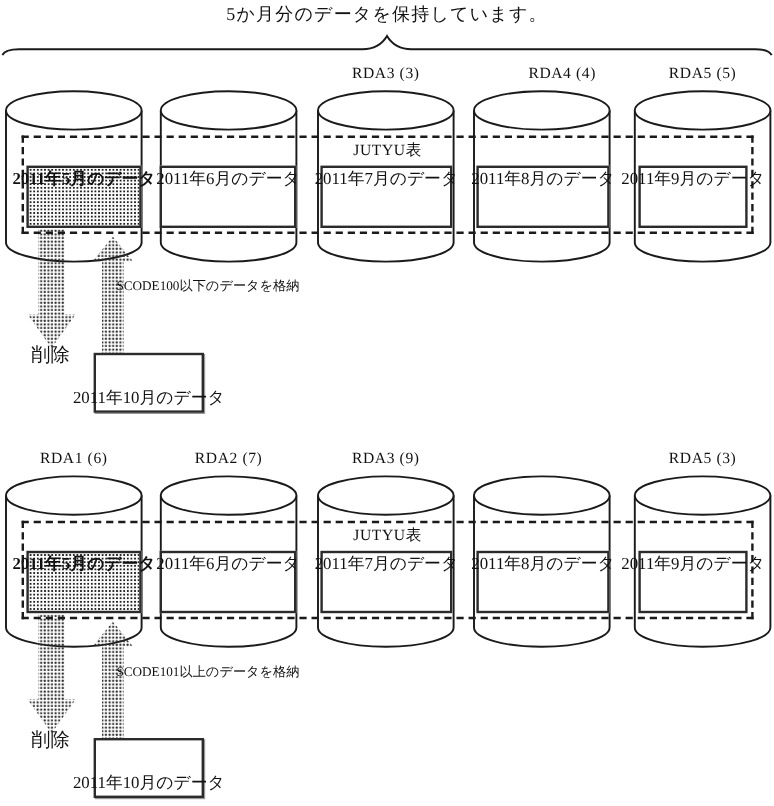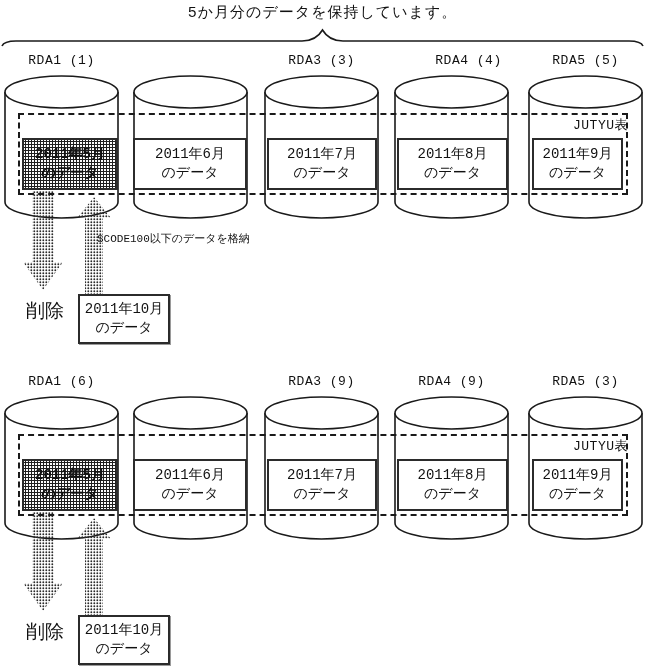--- a/index.html
+++ b/index.html
@@ -1,56 +1,56 @@
 <!DOCTYPE html>
 <html><head>
 <meta charset="utf-8">
 <style>
   html,body{margin:0;padding:0;background:#fff;}
   .stage{
     position:relative;width:645px;height:672px;background:#ffffff;
-    font-family:Liberation Mono, monospace;color:#111;overflow:hidden;
+    font-family:Liberation Serif, serif;color:#111;overflow:hidden;
   }
   .abs{position:absolute;}
   .title{
     top:3px;left:0;width:100%;text-align:center;font-size:15px;
     letter-spacing:1px;white-space:nowrap;
   }
   .layer{position:absolute;top:0;left:0;}
   .grp{position:absolute;left:0;width:645px;height:301px;}
   .cyl-label{
     top:3px;height:16px;text-align:center;font-size:13px;
     letter-spacing:0.5px;white-space:nowrap;
   }
   .jutyu-rect{
     left:18px;top:63px;width:610px;height:82px;box-sizing:border-box;
     border:2px dashed #1a1a1a;
   }
   .jutyu-label{
-    left:18px;top:66px;width:610px;text-align:right;font-size:13px;
+    left:18px;top:66px;width:610px;text-align:center;font-size:13px;
     letter-spacing:0.5px;
   }
   .pbox{
     top:88px;height:52px;box-sizing:border-box;border:2px solid #2b2b2b;
-    background:#ffffff;display:flex;flex-direction:column;justify-content:center;
+    background:#ffffff;display:flex;flex-direction:row;justify-content:center;
     text-align:center;font-size:14px;line-height:19px;white-space:nowrap;
   }
   .pbox.hatched{
     background-color:#fbfbfb;
     background-image:radial-gradient(#1f1f1f 1px, transparent 1.15px);
     background-size:3px 3px;
     font-weight:bold;
   }
   .store-note{left:97px;top:181px;font-size:11px;white-space:nowrap;}
-  .delete-label{left:26px;top:248px;font-size:19px;white-space:nowrap;}
+  .delete-label{left:26px;top:236px;font-size:16px;white-space:nowrap;}
   .inbox{
     left:78px;top:244px;width:92px;height:50px;box-sizing:border-box;
     border:2px solid #2b2b2b;background:#fff;box-shadow:1px 1px 0 #9a9a9a;
-    display:flex;flex-direction:column;justify-content:center;
-    text-align:center;font-size:14px;line-height:19px;white-space:nowrap;
+    display:flex;flex-direction:row;justify-content:center;
+    text-align:center;font-size:14px;line-height:19px;white-space:nowrap;align-items:flex-end;
   }
 </style>
 </head>
 <body>
 
 <div class="stage">
 
   <svg class="layer" width="645" height="672" viewBox="0 0 645 672">
     <defs>
       <pattern id="ht" width="3" height="3" patternUnits="userSpaceOnUse">
@@ -87,21 +87,20 @@
       <path d="M529 42 L529 152 A56.5 16 0 0 0 642 152 L642 42" fill="#fff" stroke="#1a1a1a" stroke-width="1.6"></path>
       <ellipse cx="585.5" cy="42" rx="56.5" ry="16" fill="#fff" stroke="#1a1a1a" stroke-width="1.6"></ellipse>
       <polygon points="32,141 54,141 54,212 63,212 43,240 23,212 32,212" fill="url(#ht)"></polygon>
       <polygon points="94,147 111,168 103,168 103,244 85,244 85,168 77,168" fill="url(#ht)"></polygon>
     </g>
   </svg>
 
   <div class="abs title">5か月分のデータを保持しています。</div>
 
   <div class="grp" style="top:50px">
-    <div class="abs cyl-label" style="left:5px;width:113px">RDA1 (1)</div>
     <div class="abs cyl-label" style="left:265px;width:113px">RDA3 (3)</div>
     <div class="abs cyl-label" style="left:412px;width:113px">RDA4 (4)</div>
     <div class="abs cyl-label" style="left:529px;width:113px">RDA5 (5)</div>
 
     <div class="abs jutyu-rect"></div>
     <div class="abs jutyu-label">JUTYU表</div>
 
     <div class="abs pbox hatched" style="left:22px;width:96px">
       <div>2011年5月</div>
       <div>のデータ</div>
@@ -126,22 +125,22 @@
     <div class="abs store-note">SCODE100以下のデータを格納</div>
     <div class="abs delete-label">削除</div>
     <div class="abs inbox">
       <div>2011年10月</div>
       <div>のデータ</div>
     </div>
   </div>
 
   <div class="grp" style="top:371px">
     <div class="abs cyl-label" style="left:5px;width:113px">RDA1 (6)</div>
+    <div class="abs cyl-label" style="left:134px;width:113px">RDA2 (7)</div>
     <div class="abs cyl-label" style="left:265px;width:113px">RDA3 (9)</div>
-    <div class="abs cyl-label" style="left:395px;width:113px">RDA4 (9)</div>
     <div class="abs cyl-label" style="left:529px;width:113px">RDA5 (3)</div>
 
     <div class="abs jutyu-rect"></div>
     <div class="abs jutyu-label">JUTYU表</div>
 
     <div class="abs pbox hatched" style="left:22px;width:96px">
       <div>2011年5月</div>
       <div>のデータ</div>
     </div>
     <div class="abs pbox" style="left:133px;width:114px">
@@ -154,20 +153,21 @@
     </div>
     <div class="abs pbox" style="left:397px;width:111px">
       <div>2011年8月</div>
       <div>のデータ</div>
     </div>
     <div class="abs pbox" style="left:532px;width:91px">
       <div>2011年9月</div>
       <div>のデータ</div>
     </div>
 
+    <div class="abs store-note">SCODE101以上のデータを格納</div>
     <div class="abs delete-label">削除</div>
     <div class="abs inbox">
       <div>2011年10月</div>
       <div>のデータ</div>
     </div>
   </div>
 
 </div>
 
 </body></html>

